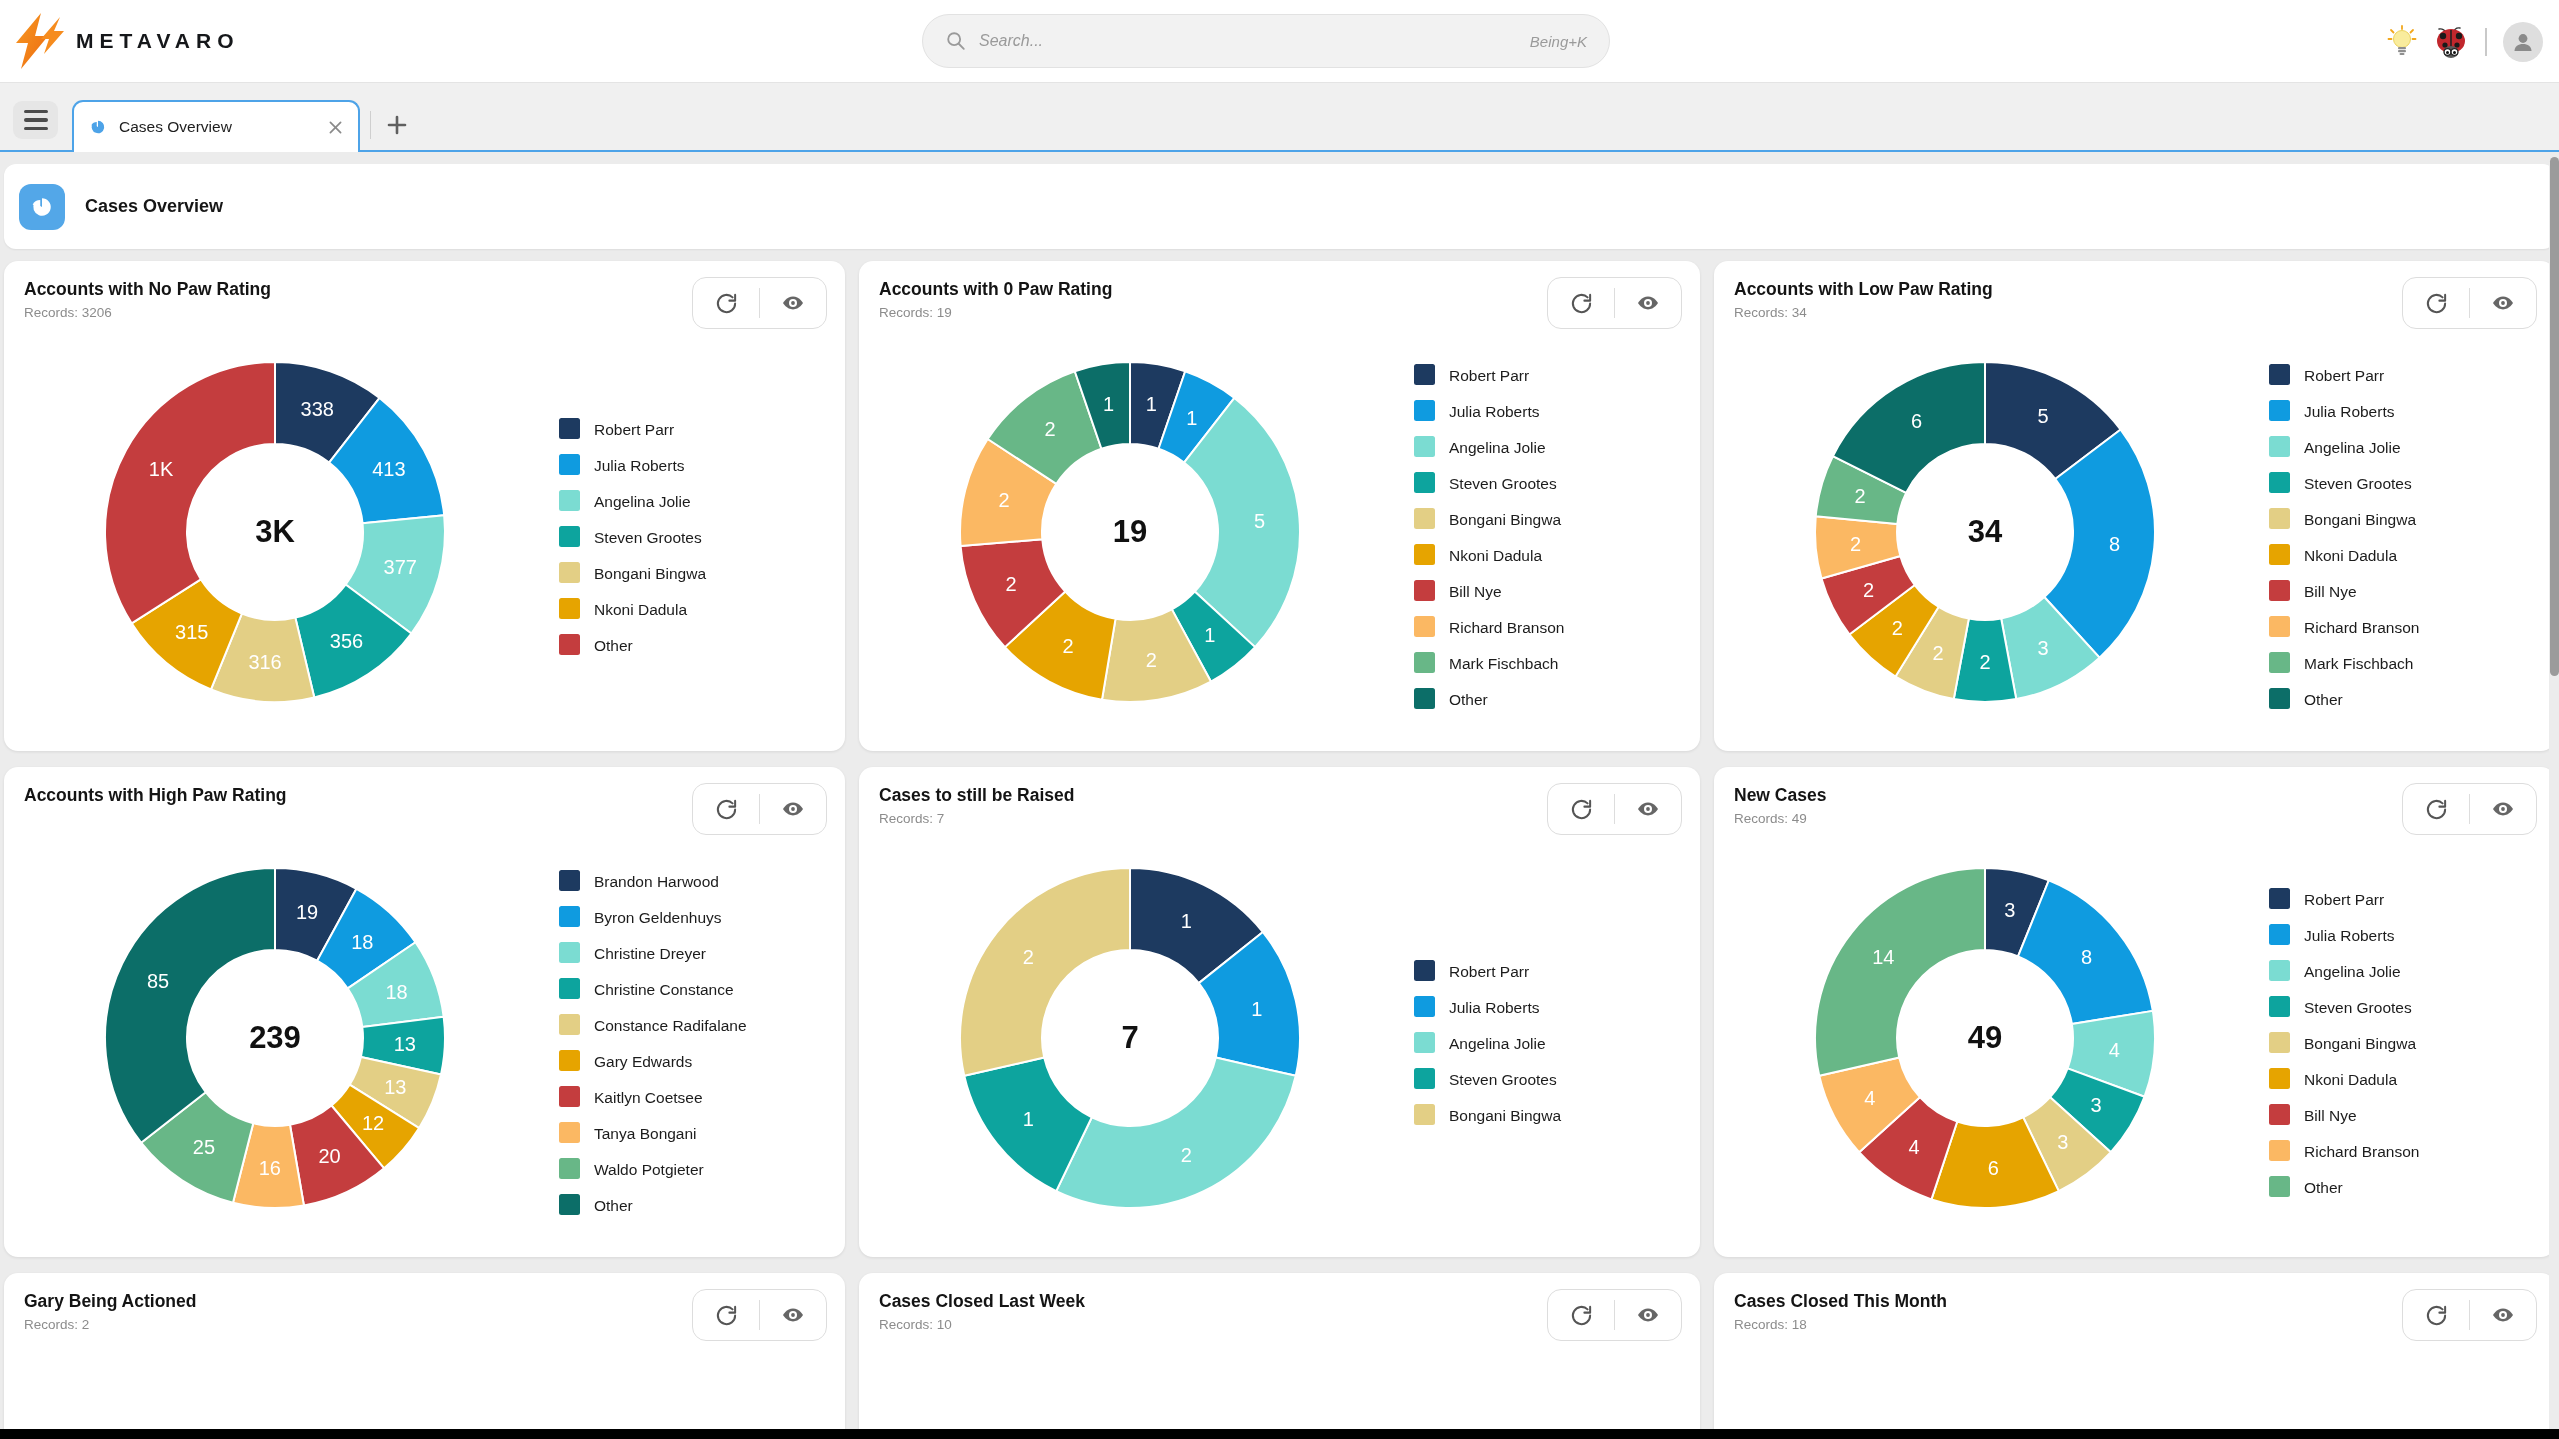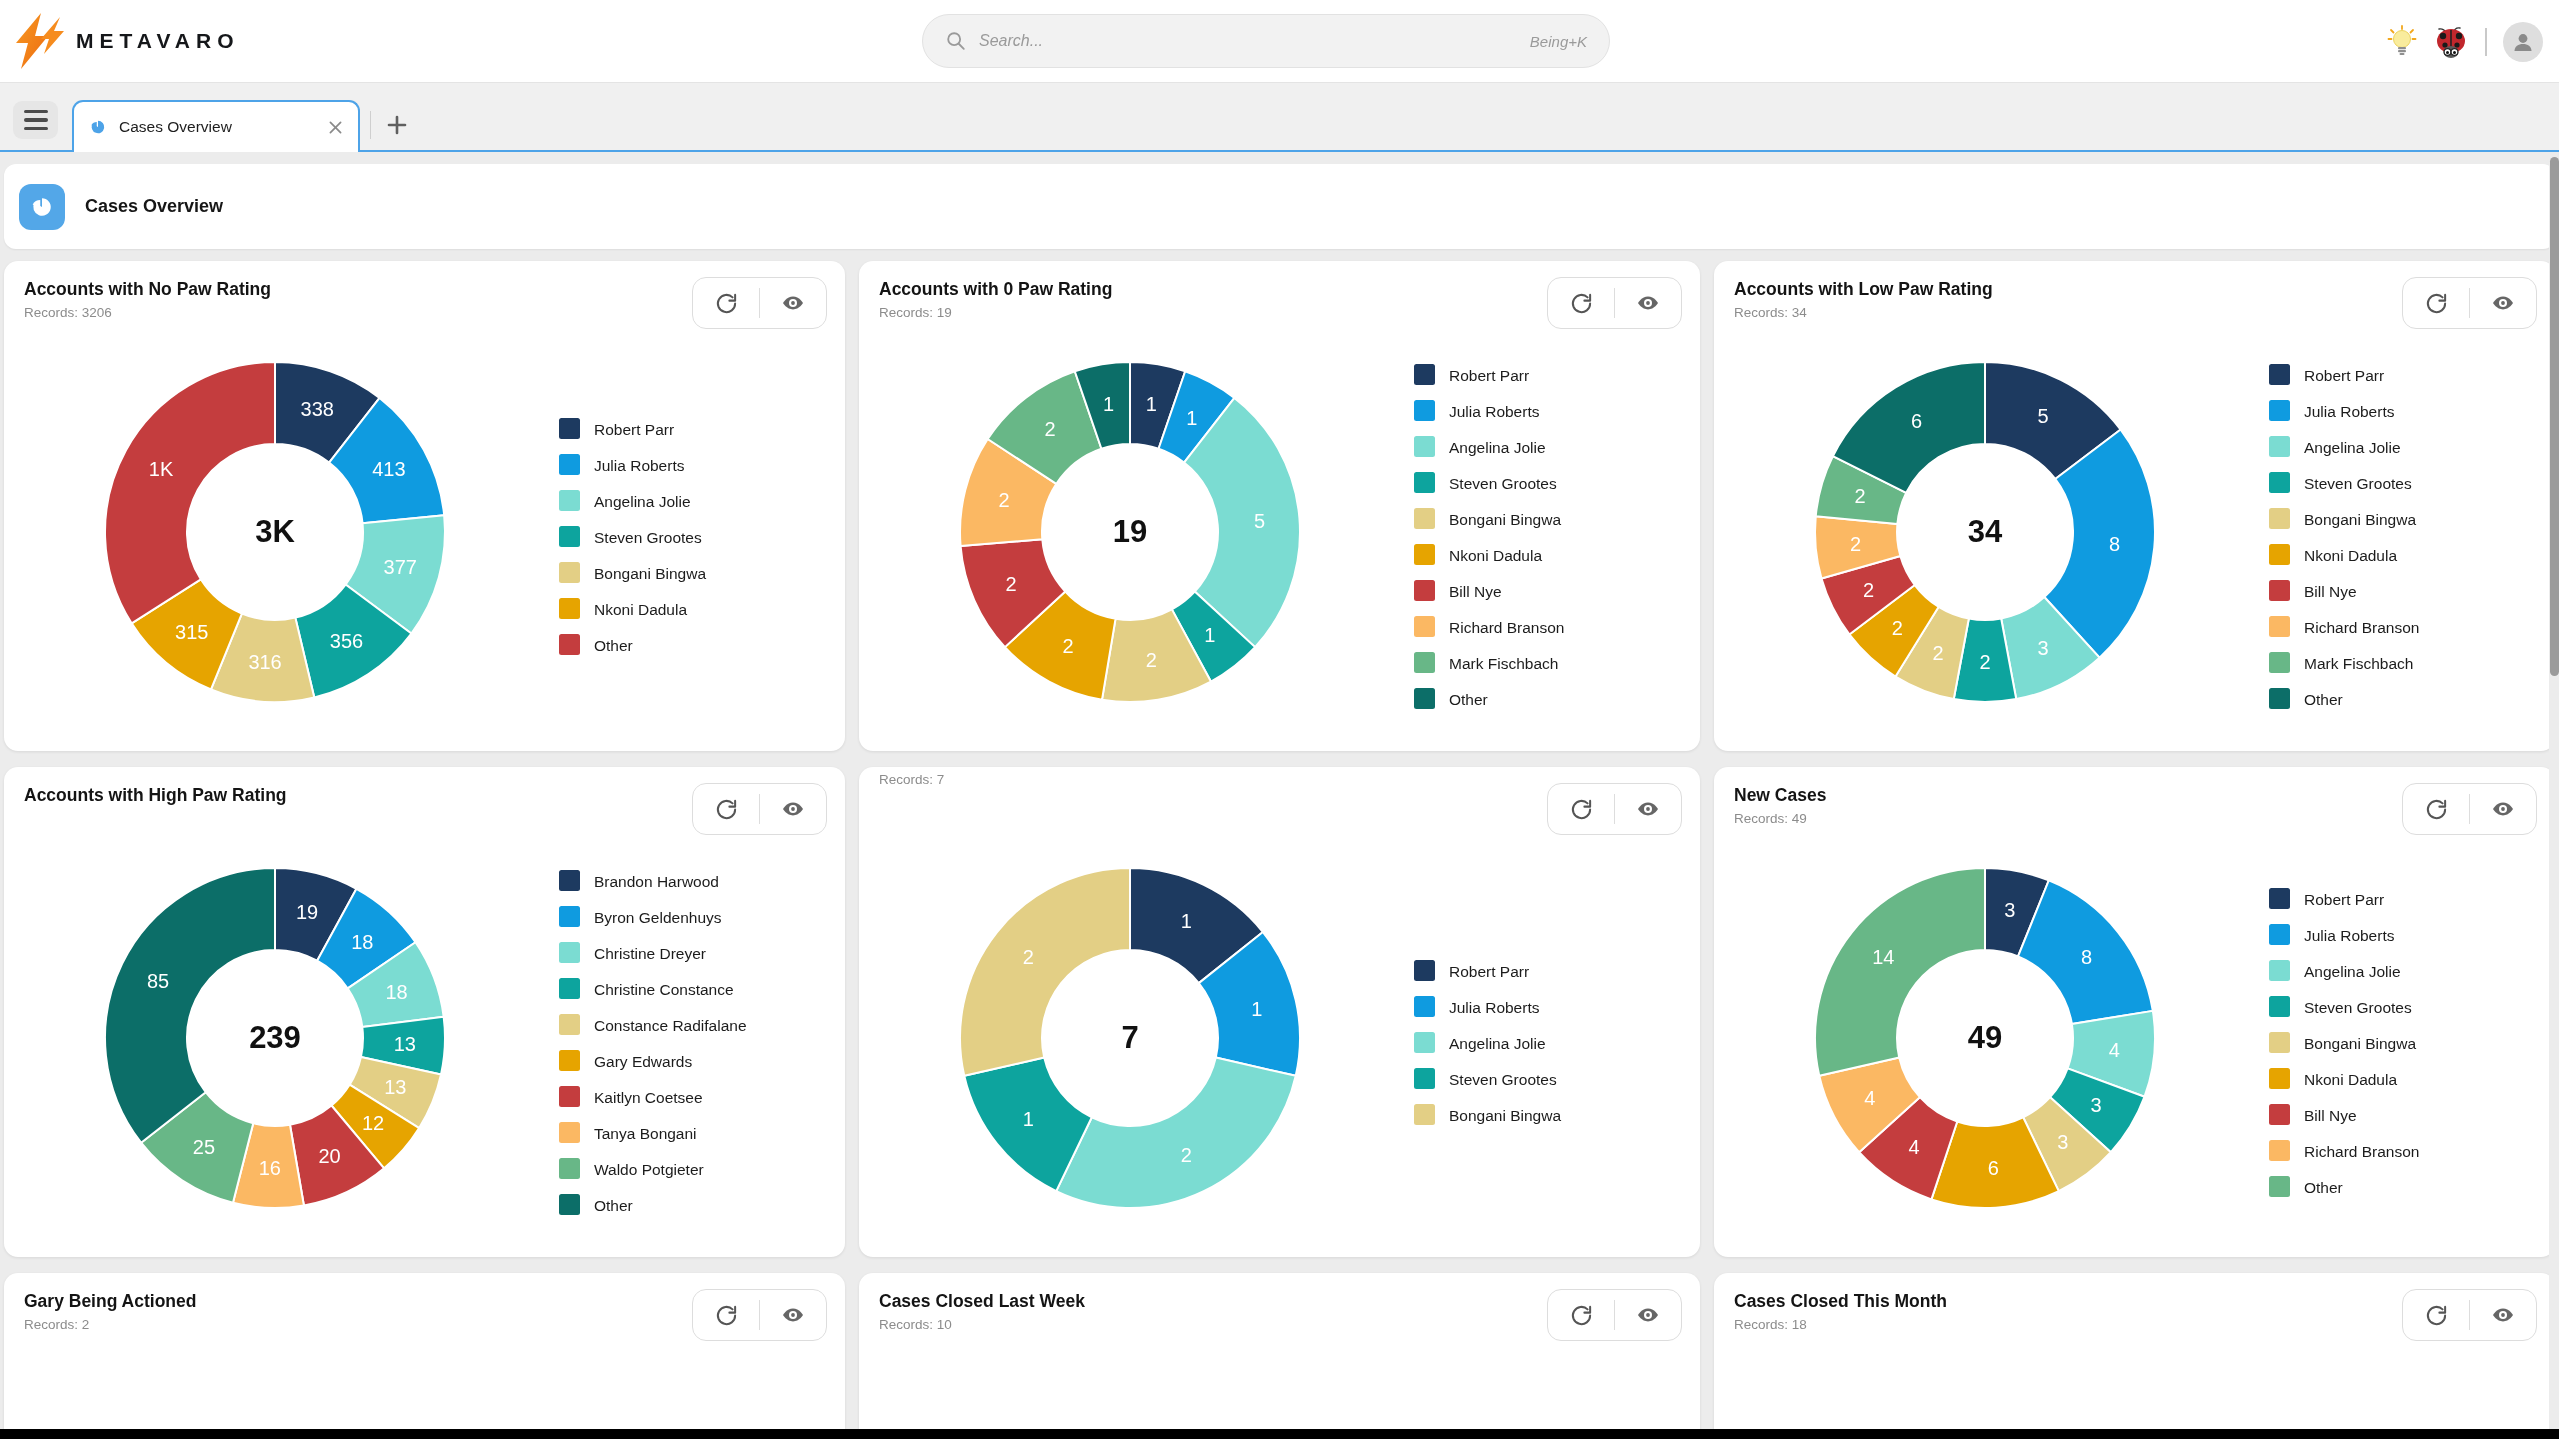--- a/index.html
+++ b/index.html
@@ -525,20 +525,21 @@
             <span class="txt">Waldo Potgieter</span>
           </li>
           <li>
             <span class="sw" style="background: rgb(12, 110, 104);"></span>
             <span class="txt">Other</span>
           </li>
         </ul>
     </section>
 
     <section class="card">
+      <h2 class="card-title">Cases to still be Raised</h2>
       <div class="card-records">Records: 7</div>
       <div class="btn-group">
         <button class="icon-btn">
             <svg width="23" height="23" viewBox="0 0 24 24">
               <path d="M21 12a9 9 0 1 1-2.64-6.36" fill="none" stroke="#555" stroke-width="2.1" stroke-linecap="round"></path>
               <path d="M21 3v6h-6" fill="none" stroke="#555" stroke-width="2.1" stroke-linecap="round" stroke-linejoin="round"></path>
             </svg>
           </button>
         <span class="btn-div"></span>
         <button class="icon-btn">

